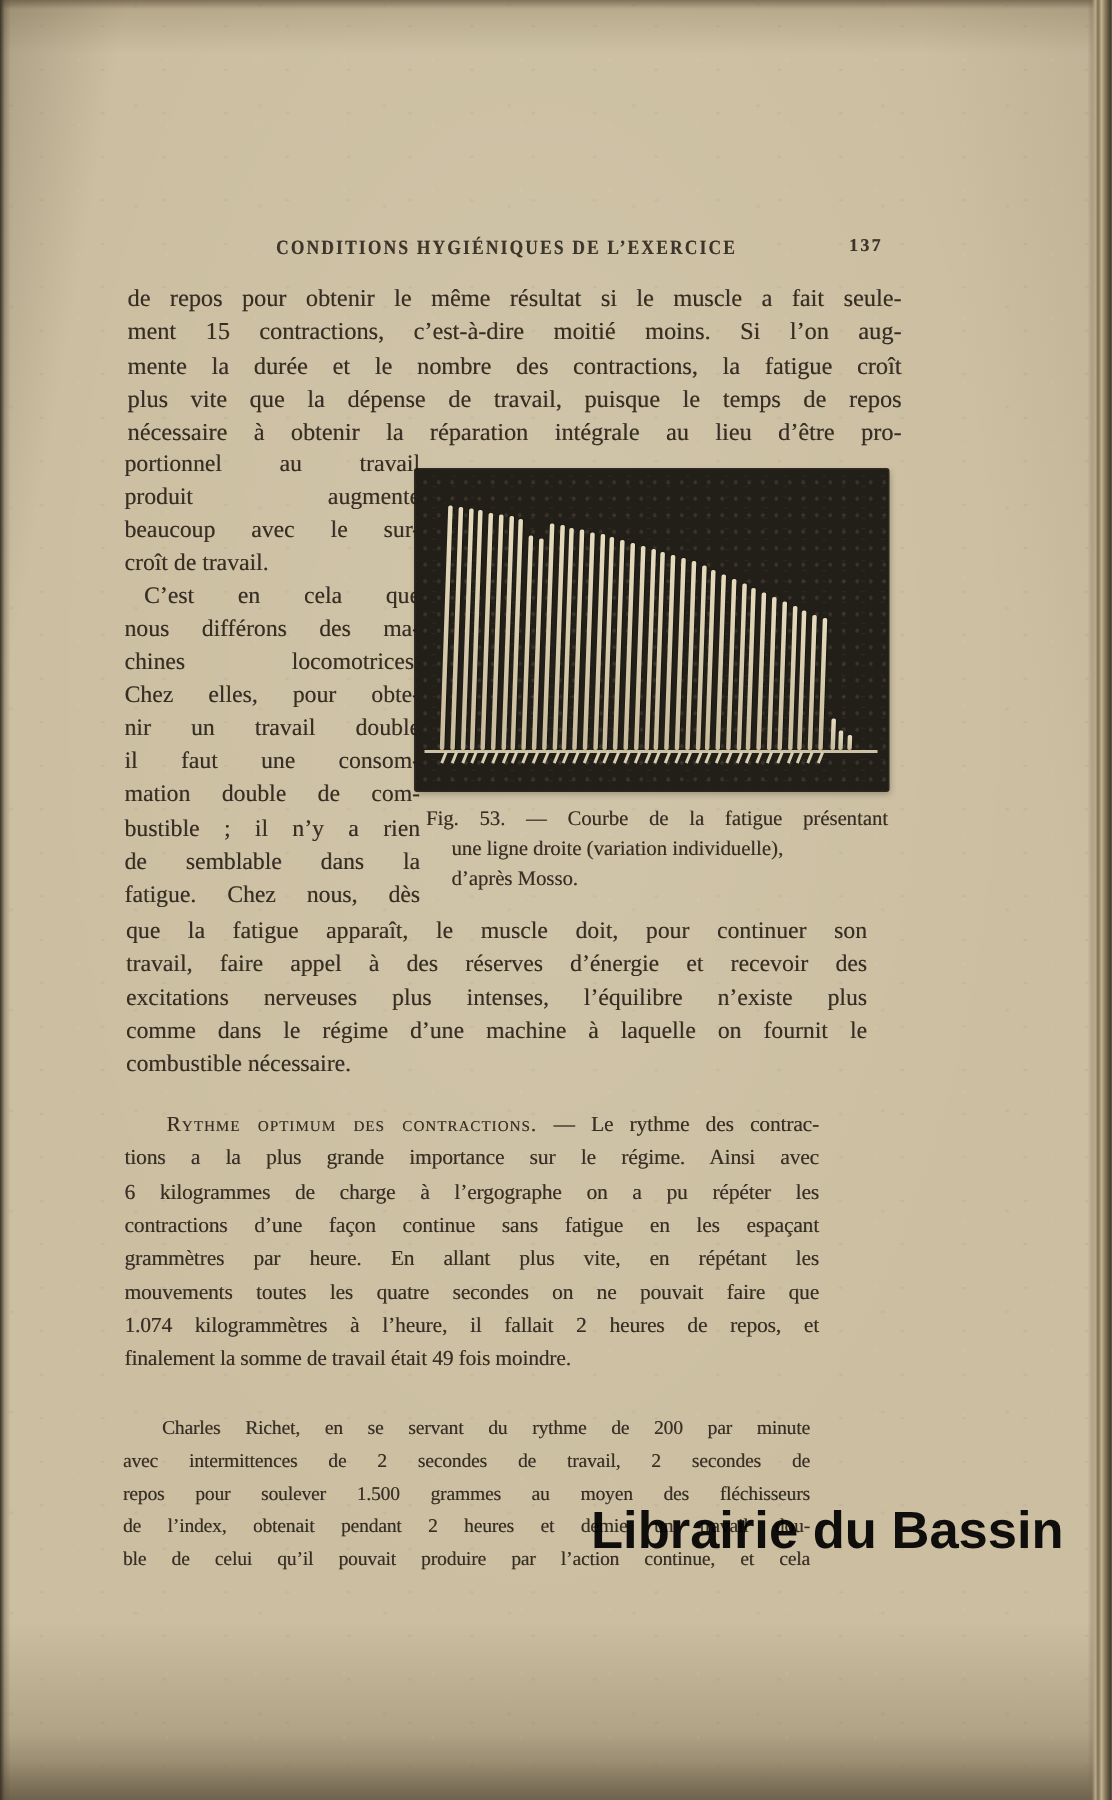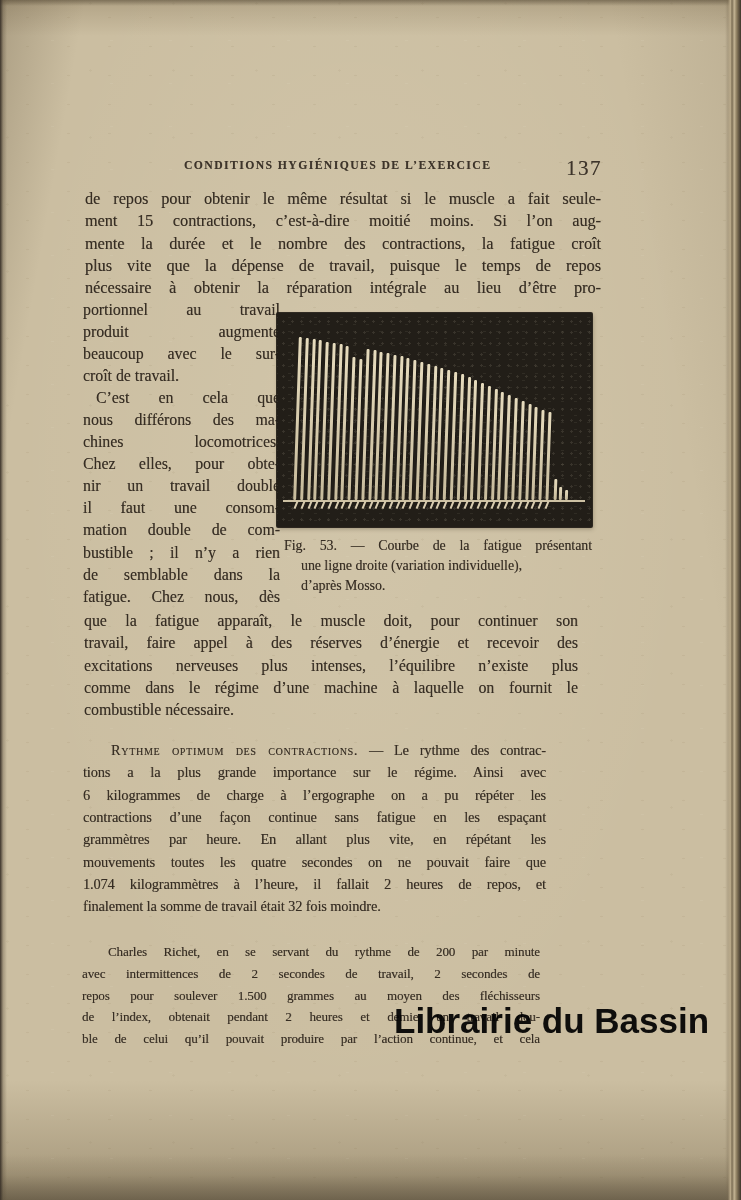--- a/index.html
+++ b/index.html
@@ -31,21 +31,21 @@
                  background:linear-gradient(180deg, rgba(84,72,52,0.55), rgba(0,0,0,0)); }
   .edge-bottom { position:absolute; left:0; right:0; bottom:0; height:46px;
                  background:linear-gradient(0deg, rgba(66,56,40,0.55), rgba(90,78,56,0.18) 55%, rgba(0,0,0,0)); }
 
   .t { position:absolute; color:#362d23; text-shadow:0.3px 0.3px 0.4px rgba(54,45,35,0.45); }
   .line { text-align:justify; text-align-last:justify; }
   .line.no-j { text-align-last:left;font-family:Liberation Serif, serif; }
 
   .hdr-title { left:184px; top:157px; font-size:13.5px; font-weight:700; letter-spacing:1.7px;
                white-space:nowrap; transform:scaleX(0.86); transform-origin:left top; color:#3d342a; }
-  .hdr-num   { left:566px; top:156px; font-size:21px; font-weight:400; letter-spacing:1.5px; color:#3d342a; }
+  .hdr-num   { left:566px; top:156px; font-size:12px; font-weight:700; letter-spacing:1.5px; color:#3d342a; }
 
   .p1   { left:85px;  top:188px; width:516px; font-size:16.2px; line-height:22.3px; }
   .lcol { left:83px;  top:299px; width:197px; font-size:15.8px; line-height:22.05px; }
   .p2   { left:84px;  top:610px; width:494px; font-size:15.8px; line-height:22.3px; }
   .sect { left:83px;  top:739px; width:463px; font-size:14.3px; line-height:22.35px; letter-spacing:-0.1px; }
   .p3   { left:82px;  top:941px; width:458px; font-size:13px; line-height:21.8px; letter-spacing:-0.1px; }
 
   .sc { font-variant:small-caps; letter-spacing:0.7px; }
 
   .caption { left:284px; top:536px; width:308px; font-size:13.8px; line-height:19.8px; }
@@ -209,21 +209,21 @@
     </div>
 
   <div class="t sect">
       <div class="line" style="text-indent: 28px;"><span class="sc">Rythme optimum des contractions.</span> — Le rythme des contrac-</div>
       <div class="line">tions a la plus grande importance sur le régime. Ainsi avec</div>
       <div class="line">6 kilogrammes de charge à l’ergographe on a pu répéter les</div>
       <div class="line">contractions d’une façon continue sans fatigue en les espaçant</div>
       <div class="line">grammètres par heure. En allant plus vite, en répétant les</div>
       <div class="line">mouvements toutes les quatre secondes on ne pouvait faire que</div>
       <div class="line">1.074 kilogrammètres à l’heure, il fallait 2 heures de repos, et</div>
-      <div class="line no-j">finalement la somme de travail était 32 fois moindre.</div>
+      <div class="line no-j">finalement la somme de travail était 49 fois moindre.</div>
     </div>
 
   <div class="t p3">
       <div class="line" style="text-indent: 26px;">Charles Richet, en se servant du rythme de 200 par minute</div>
       <div class="line">avec intermittences de 2 secondes de travail, 2 secondes de</div>
       <div class="line">repos pour soulever 1.500 grammes au moyen des fléchisseurs</div>
       <div class="line">de l’index, obtenait pendant 2 heures et demie un travail dou-</div>
       <div class="line">ble de celui qu’il pouvait produire par l’action continue, et cela</div>
     </div>
 

